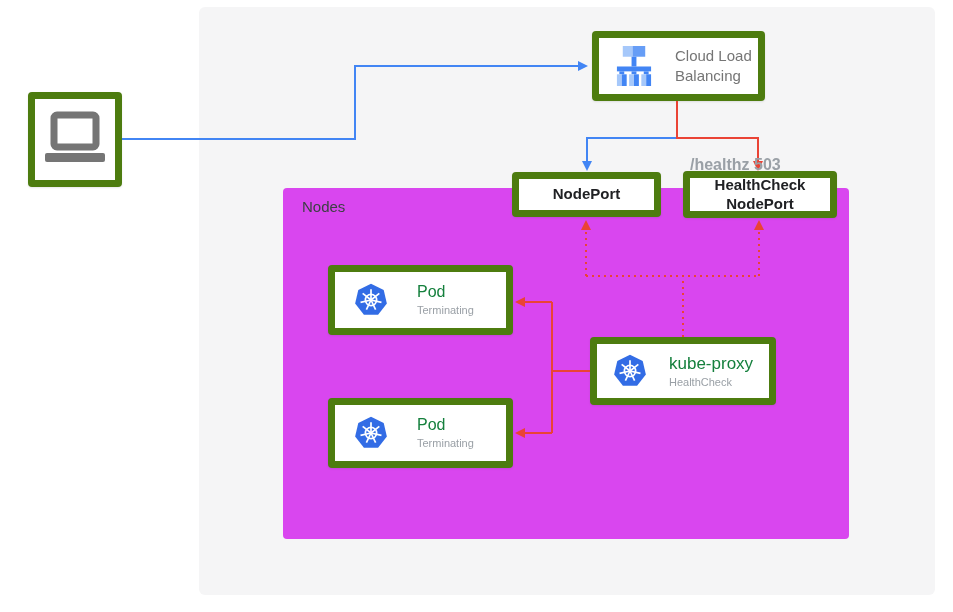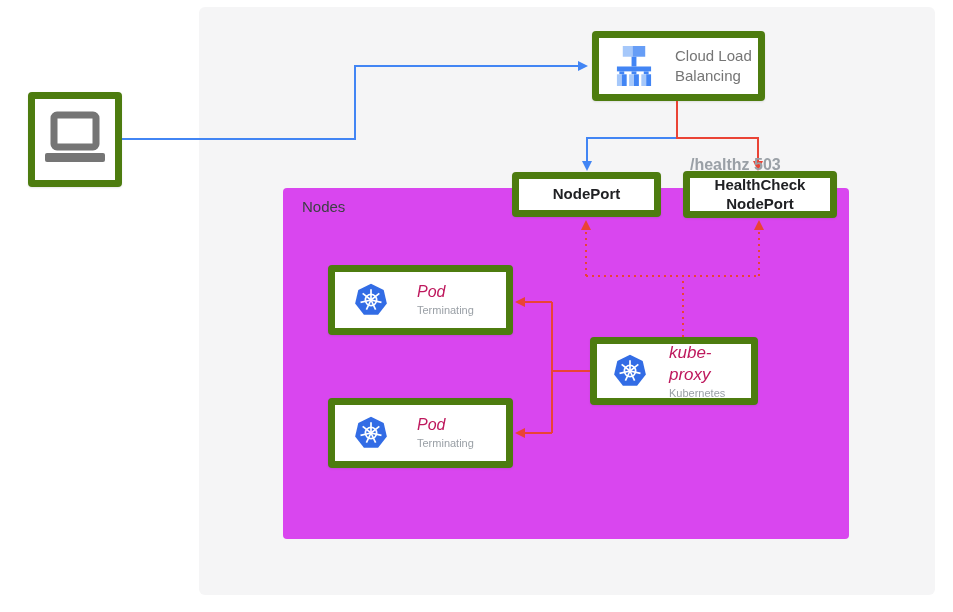--- a/index.html
+++ b/index.html
@@ -20,23 +20,23 @@
 
   .card-port { justify-content:center; text-align:center; font-weight:bold; font-size:15px;
                color:#202124; line-height:1.25; }
   .card-nodeport { left:512px; top:172px; width:149px; height:45px; }
   .card-hcnp { left:683px; top:171px; width:154px; height:47px; }
   .card-hcnp .wrap { display:block; max-width:112px; margin:0 auto; }
 
   .card-pod { left:328px; width:185px; height:70px; padding-left:17px; gap:27px; }
   .card-pod1 { top:265px; }
   .card-pod2 { top:398px; }
-  .card-kproxy { left:590px; top:337px; width:168px; height:68px; padding-left:14px; gap:20px; }
+  .card-kproxy { left:590px; top:337px; width:186px; height:68px; padding-left:14px; gap:20px; }
 
-  .card-title { font-size:16px; color:#be185d; line-height:1.3;font-style:italic; }
+  .card-title { font-size:16px; color:#15803d; line-height:1.3; }
   .kproxy-title { font-size:17px; }
   .card-sub { font-size:11px; color:#9AA0A6; line-height:1.3; }
 
   .healthz { position:absolute; left:690px; top:108px; font-size:16px; font-weight:bold; color:#9AA0A6;margin-top:48px; }
 
   .wires { position:absolute; left:0; top:0; width:953px; height:612px; pointer-events:none; }
   .wire { fill:none; stroke-width:2px; }
   .wire-blue { stroke:#4285F4; }
   .wire-red { stroke:#EA4335; }
   .wire-dotted { stroke-dasharray:2 4; }
@@ -137,21 +137,21 @@
         <line x1="16" y1="16" x2="23.4" y2="10.1"></line>
         <line x1="16" y1="16" x2="25.3" y2="18.1"></line>
         <line x1="16" y1="16" x2="20.1" y2="24.6"></line>
         <line x1="16" y1="16" x2="11.9" y2="24.6"></line>
         <line x1="16" y1="16" x2="6.7" y2="18.1"></line>
         <line x1="16" y1="16" x2="8.6" y2="10.1"></line>
       </g>
     </svg>
     <div>
       <div class="card-title kproxy-title">kube-proxy</div>
-      <div class="card-sub">Kubernetes</div>
+      <div class="card-sub">HealthCheck</div>
     </div>
   </div>
 
   <svg class="wires" viewBox="0 0 953 612">
     <defs>
       <marker id="arr-blue" viewBox="0 0 10 10" refX="0" refY="5" markerWidth="11" markerHeight="10" orient="auto" markerUnits="userSpaceOnUse">
         <path d="M0,0 L10,5 L0,10 Z" fill="#4285F4"></path>
       </marker>
       <marker id="arr-red" viewBox="0 0 10 10" refX="0" refY="5" markerWidth="11" markerHeight="10" orient="auto" markerUnits="userSpaceOnUse">
         <path d="M0,0 L10,5 L0,10 Z" fill="#EA4335"></path>

